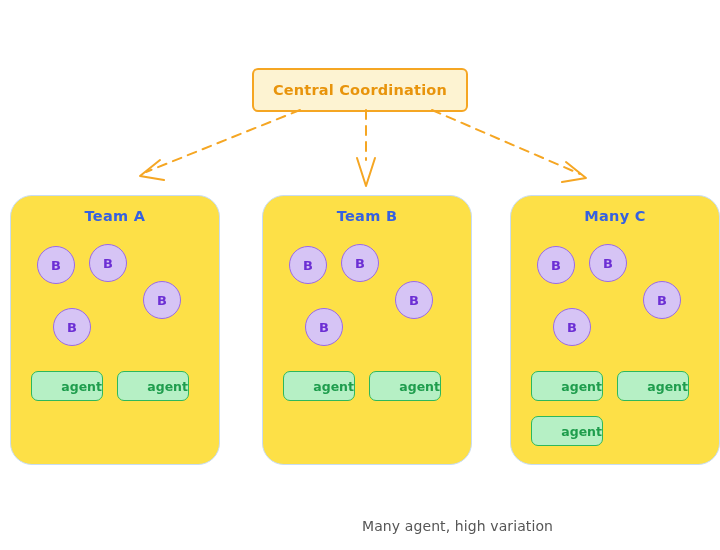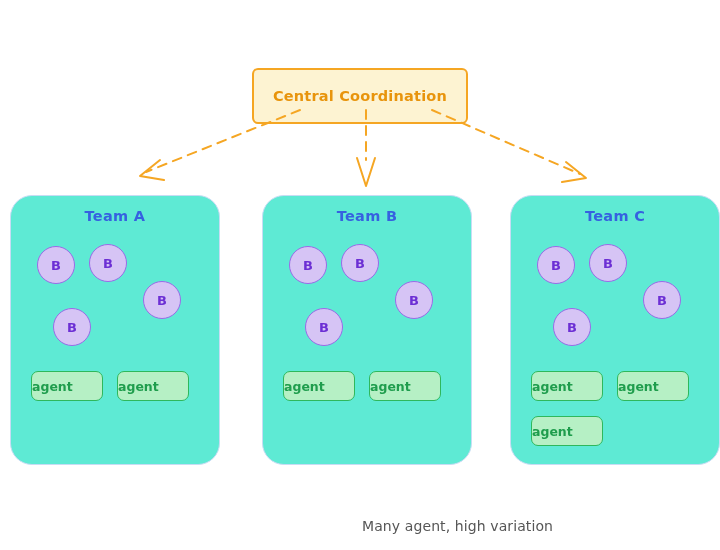--- a/index.html
+++ b/index.html
@@ -31,21 +31,21 @@
     font-weight: 600;
     color: #1c1c1c;
     letter-spacing: 0.3px;
   }
   
   .central-box {
     position: absolute;
     left: 252px;
     top: 68px;
     width: 216px;
-    height: 56px;
+    height: 44px;
     box-sizing: border-box;
     background: #fdf3d2;
     border: 2px solid #f5a623;
     border-radius: 6px;
     display: flex;
     align-items: center;
     justify-content: center;
     color: #e8940c;
     font-size: 14.5px;
     font-weight: 600;
@@ -72,21 +72,21 @@
     height: 550px;
     pointer-events: none;
   }
   
   .team-panel {
     position: absolute;
     top: 195px;
     width: 210px;
     height: 270px;
     box-sizing: border-box;
-    background: #5eead4;
+    background: #fde047;
     border: 1.6px solid #c7dcf4;
     border-radius: 22px;
   }
   .team-panel.t0 { left: 10px; }
   .team-panel.t1 { left: 262px; }
   .team-panel.t2 { left: 510px; }
   .team-title {
     position: absolute;
     left: 0;
     top: 12px;
@@ -121,21 +121,21 @@
   .agent {
     position: absolute;
     width: 72px;
     height: 30px;
     box-sizing: border-box;
     background: #b6f0c5;
     border: 1.8px solid #2eb85c;
     border-radius: 7px;
     display: flex;
     align-items: center;
-    justify-content: flex-start;
+    justify-content: flex-end;
     color: #1f9d4d;
     font-size: 12.5px;
     font-weight: 600;
   }
   .a-p0 { left: 20px;  top: 175px; }
   .a-p1 { left: 106px; top: 175px; }
   .a-p2 { left: 20px;  top: 220px; }
   
   .legend {
     position: absolute;
@@ -222,21 +222,21 @@
       </div>
     <div class="agent a-p0">
         <span>agent</span>
       </div>
     <div class="agent a-p1">
         <span>agent</span>
       </div>
   </div>
 
   <div class="team-panel t2">
-    <div class="team-title">Team C</div>
+    <div class="team-title">Many C</div>
     <div class="builder b-p0">
         <span>B</span>
       </div>
     <div class="builder b-p1">
         <span>B</span>
       </div>
     <div class="builder b-p2">
         <span>B</span>
       </div>
     <div class="builder b-p3">

